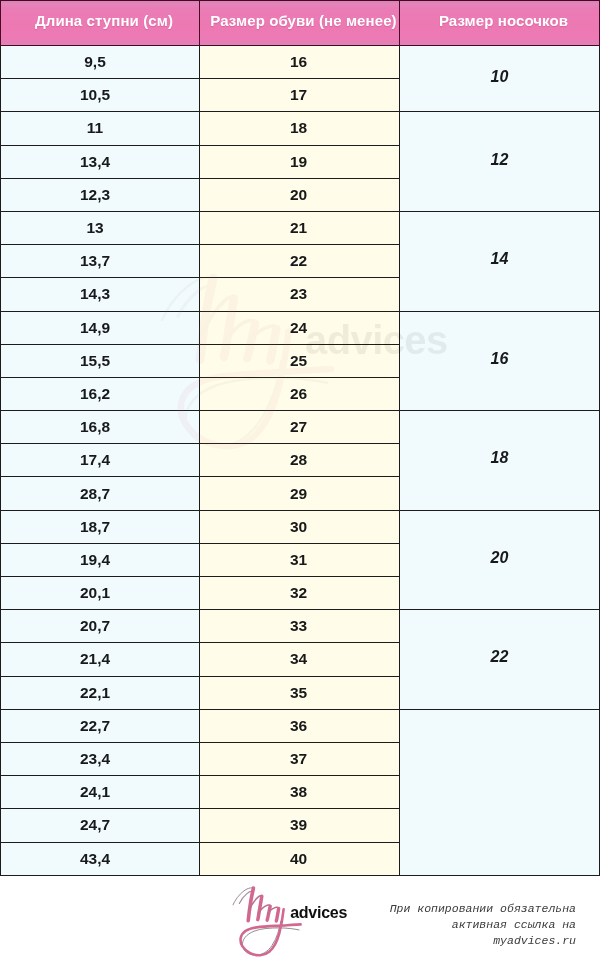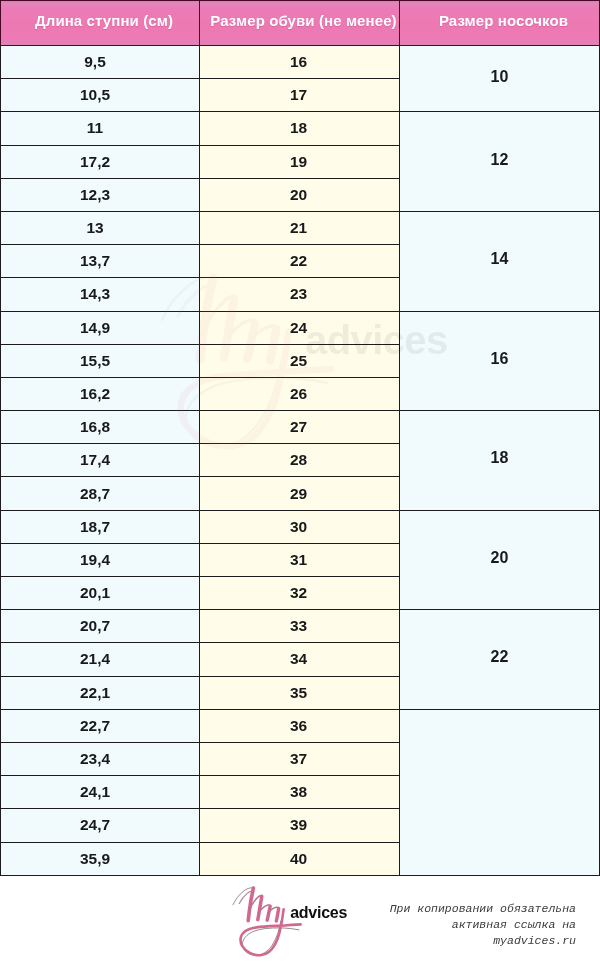--- a/index.html
+++ b/index.html
@@ -43,21 +43,21 @@
   .hl{display:block;position:relative;top:-3px;left:4px;}
 
   tbody tr{height:33.2px;}
   tbody td{
     font-size:15.5px;font-weight:bold;color:#17191a;
     border:1px solid #1c1c1c;
   }
   tbody td.c1{background:#f1fafd;padding-right:10px;}
   tbody td.c2{background:#fffde9;padding-right:2px;}
   tbody td.c3{background:#f1fafd;font-size:16px;}
-  tbody td.c3 span{display:block;position:relative;top:-2px;}
+  tbody td.c3 span{display:block;position:relative;top:-2px;font-style:italic;}
 
   
   .footer{position:absolute;left:0;top:876px;width:600px;height:86px;}
   .f-left{
     position:absolute;left:12px;top:25px;width:210px;
     font-family:"Liberation Sans",sans-serif;font-style:italic;
     font-size:11.5px;line-height:16px;color:#3b3b3b;text-align:left;
   }
   .f-right{
     position:absolute;left:365px;top:25px;width:211px;
@@ -129,21 +129,21 @@
             <td class="c2">17</td>
           </tr>
           <tr>
             <td class="c1">11</td>
             <td class="c2">18</td>
             <td class="c3" rowspan="3">
               <span>12</span>
             </td>
           </tr>
           <tr>
-            <td class="c1">17,2</td>
+            <td class="c1">13,4</td>
             <td class="c2">19</td>
           </tr>
           <tr>
             <td class="c1">12,3</td>
             <td class="c2">20</td>
           </tr>
           <tr>
             <td class="c1">13</td>
             <td class="c2">21</td>
             <td class="c3" rowspan="3">
@@ -231,21 +231,21 @@
           </tr>
           <tr>
             <td class="c1">24,1</td>
             <td class="c2">38</td>
           </tr>
           <tr>
             <td class="c1">24,7</td>
             <td class="c2">39</td>
           </tr>
           <tr>
-            <td class="c1">35,9</td>
+            <td class="c1">43,4</td>
             <td class="c2">40</td>
           </tr>
         </tbody>
     </table>
   </div>
 
   <div class="footer">
     <div class="f-logo">
       <svg width="150" height="82" viewBox="0 0 150 82">
         <g fill="none" stroke-linecap="round">

